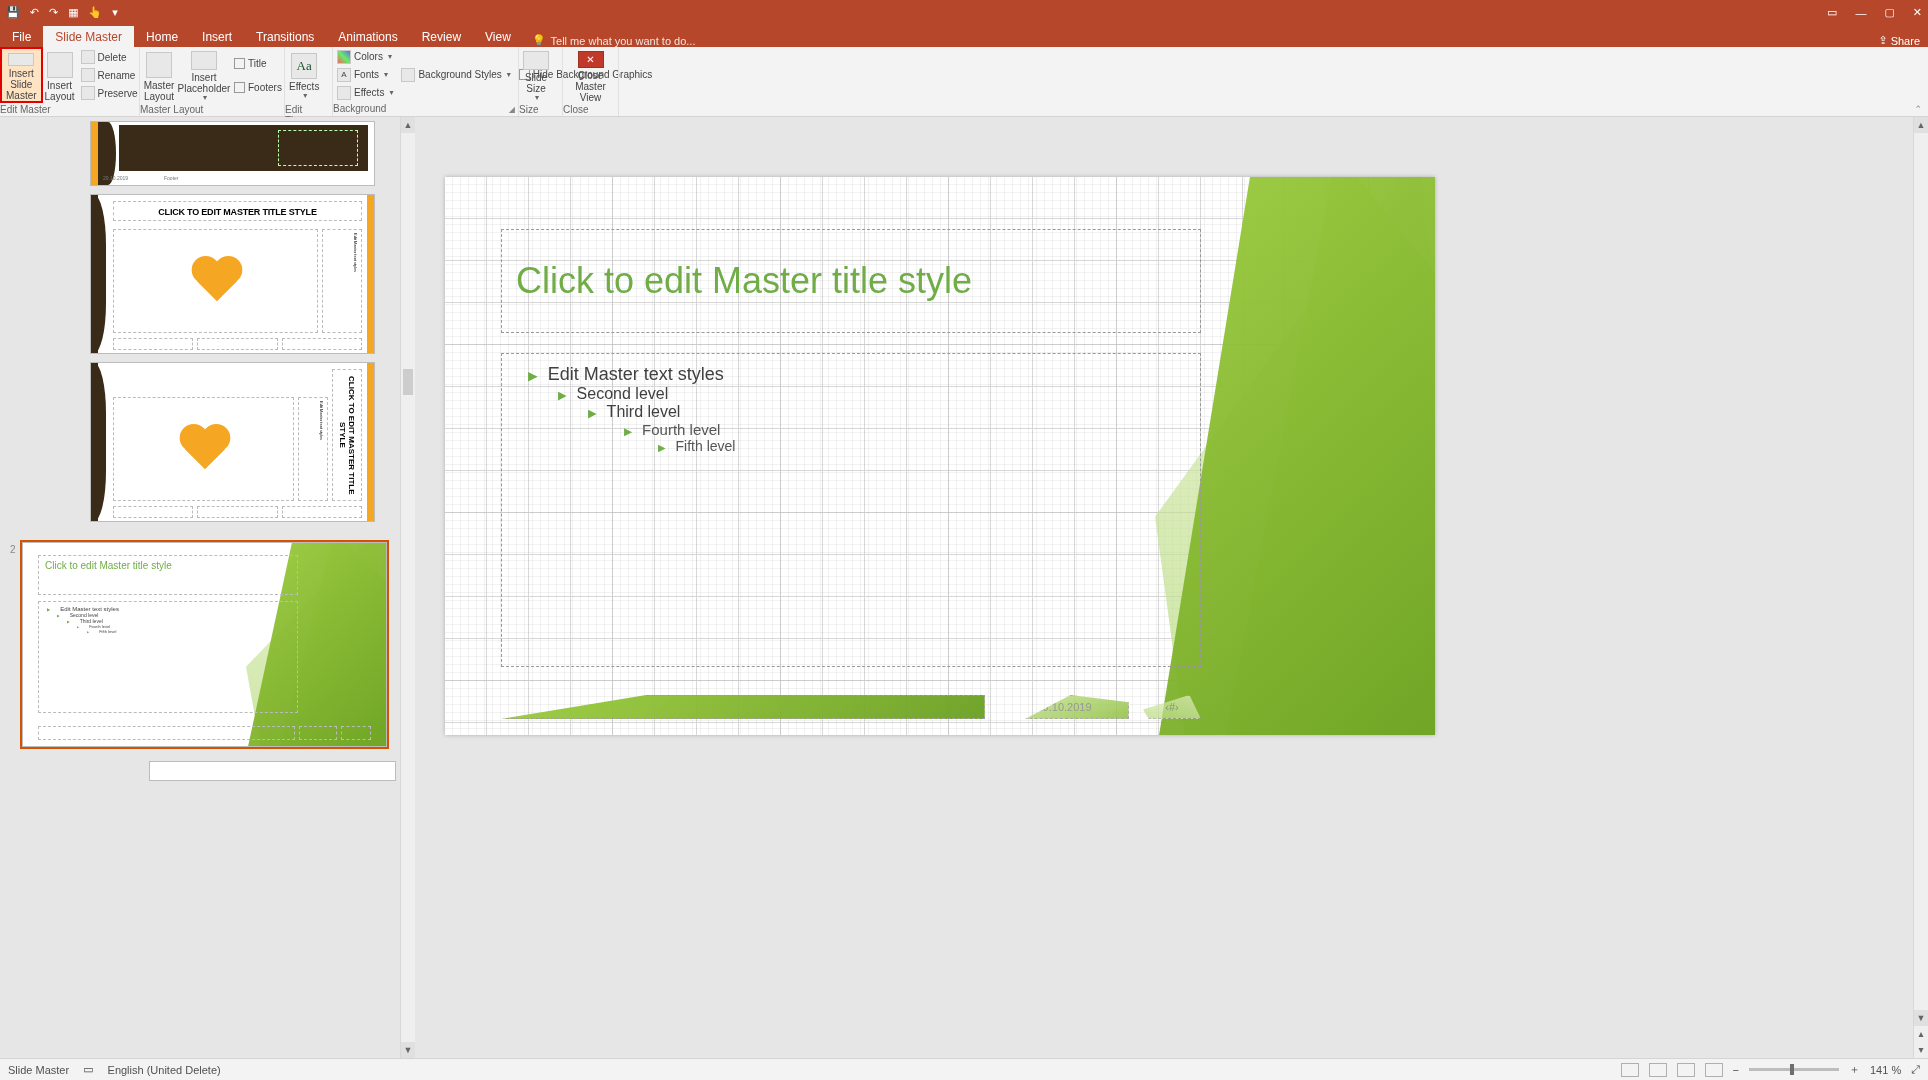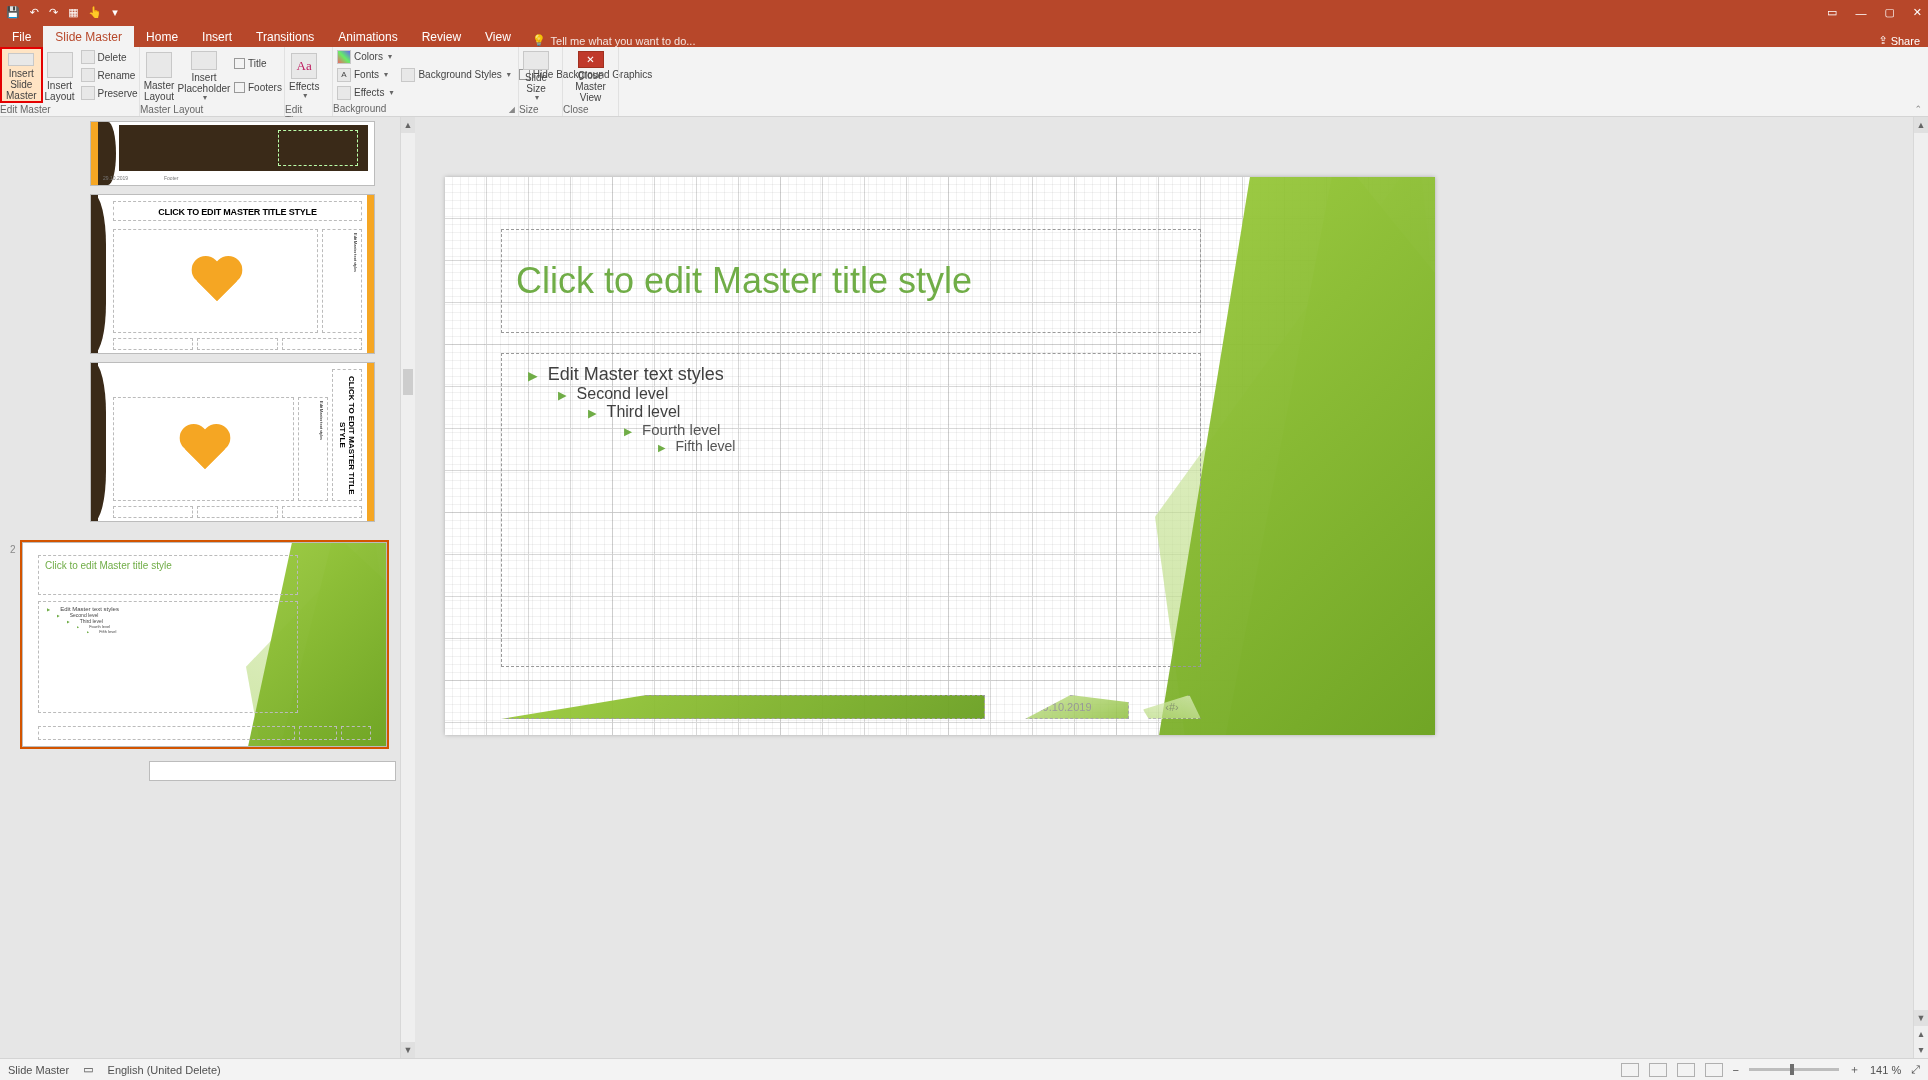--- a/index.html
+++ b/index.html
@@ -216,21 +216,21 @@
             <span>Footers</span>
           </div>
       </div>
     </div>
     <div class="label">Master Layout</div>
   </div>
 
   <div class="group" style="width:48px">
     <div class="controls">
       <div class="bigbtn dropdown-arrow">
-        <div class="ico" style="font-family:serif;font-size:13px;color:#be185d;">Aa</div>
+        <div class="ico" style="font-family:serif;font-size:13px;color:#14532d;">Aa</div>
         <span>Effects</span>
       </div>
     </div>
     <div class="label">Edit Theme</div>
   </div>
 
   <div class="group" style="width:186px">
     <div class="controls">
       <div style="display:flex;flex-direction:column;justify-content:space-between">
         <div class="smallrow dropdown-arrow">

